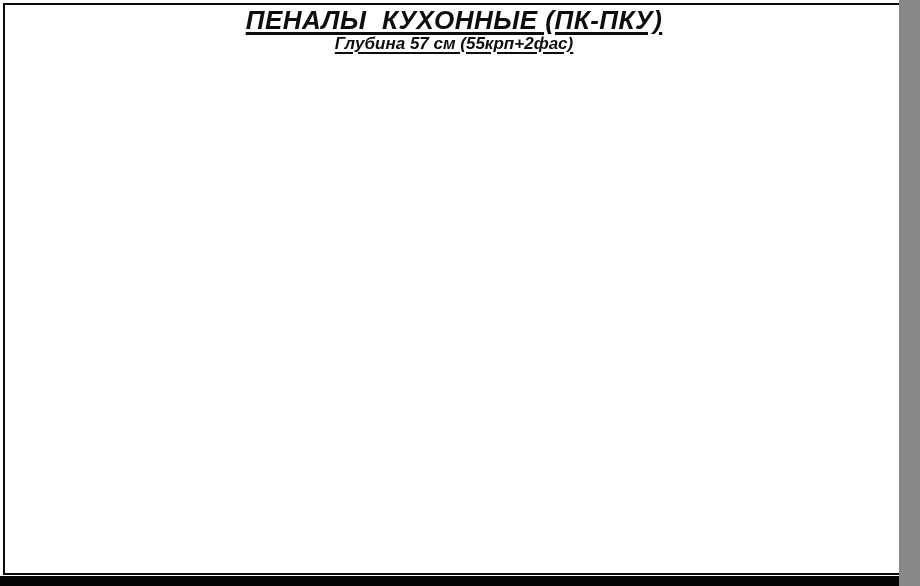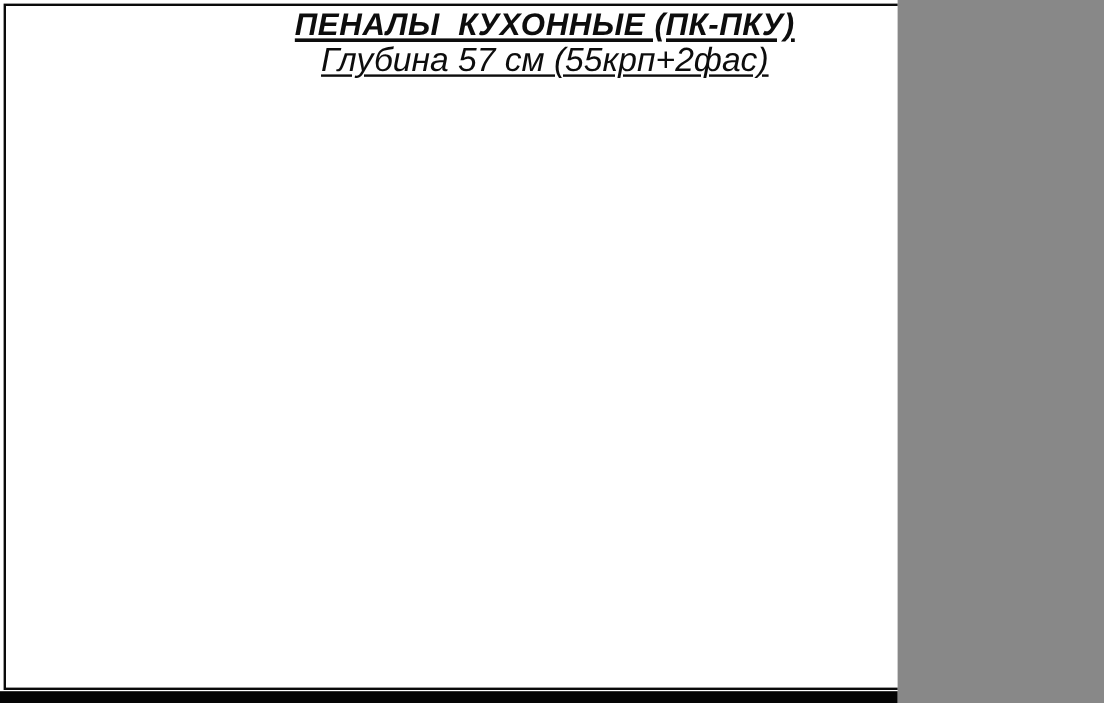--- a/index.html
+++ b/index.html
@@ -1,25 +1,25 @@
 <!DOCTYPE html>
 <html><head>
 <meta charset="utf-8">
 <style>
   html,body{margin:0;padding:0;background:#888;}
-  #stage{position:relative;width:748px;height:586px;background:#ffffff;overflow:hidden;
+  #stage{position:relative;width:899px;height:586px;background:#ffffff;overflow:hidden;
          font-family:"Liberation Sans",sans-serif;}
   #frame{position:absolute;left:3px;top:3px;width:911px;height:572px;
          border:2px solid #0a0a0a;box-sizing:border-box;}
   #bottombar{position:absolute;left:0;top:576px;width:920px;height:10px;background:#050505;}
   .title{position:absolute;top:5px;left:0;width:908px;text-align:center;white-space:pre;}
   .title span{font-size:26px;font-weight:bold;font-style:italic;color:#0d0d0d;
       text-decoration:underline;text-decoration-thickness:2.5px;text-underline-offset:3px;letter-spacing:.5px;}
   .subtitle{position:absolute;top:34px;left:0;width:908px;text-align:center;white-space:pre;}
-  .subtitle span{font-size:28px;font-weight:normal;font-style:italic;color:#0d0d0d;
+  .subtitle span{font-size:17px;font-weight:bold;font-style:italic;color:#0d0d0d;
       text-decoration:underline;text-decoration-thickness:2px;text-underline-offset:3px;}
 </style>
 </head>
 <body>
 
 <div id="stage">
   <div id="frame"></div>
   <div class="title"><span>ПЕНАЛЫ  КУХОННЫЕ (ПК-ПКУ)</span></div>
   <div class="subtitle"><span>Глубина 57 см (55крп+2фас)</span></div>
   <div id="cabinets"></div>

